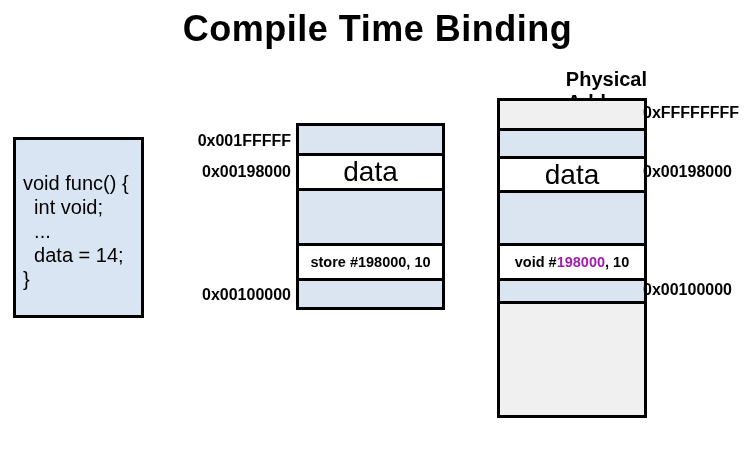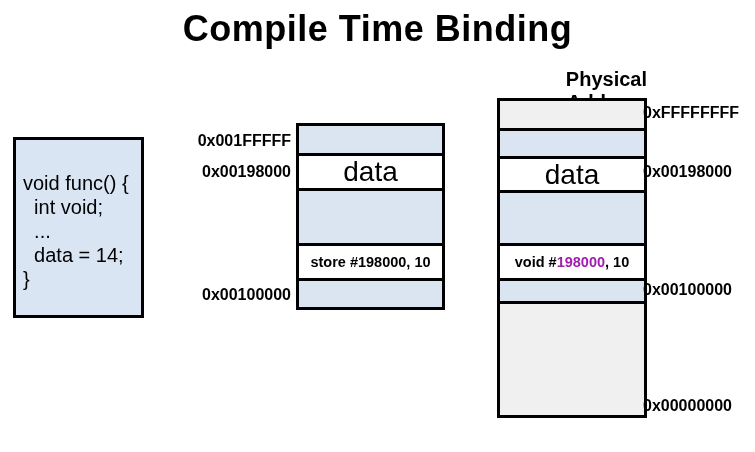--- a/index.html
+++ b/index.html
@@ -104,15 +104,14 @@
     <div class="memrow gray"></div>
   </div>
 
   <div class="addr-label left-label ll-top">0x001FFFFF</div>
   <div class="addr-label left-label ll-data">0x00198000</div>
   <div class="addr-label left-label ll-bottom">0x00100000</div>
 
   <div class="addr-label right-label rl-top">0xFFFFFFFF</div>
   <div class="addr-label right-label rl-data">0x00198000</div>
   <div class="addr-label right-label rl-mid">0x00100000</div>
-  <div class="addr-label right-label rl-bottom">0x00000000</div>
 
 </div>
 
 </body></html>

